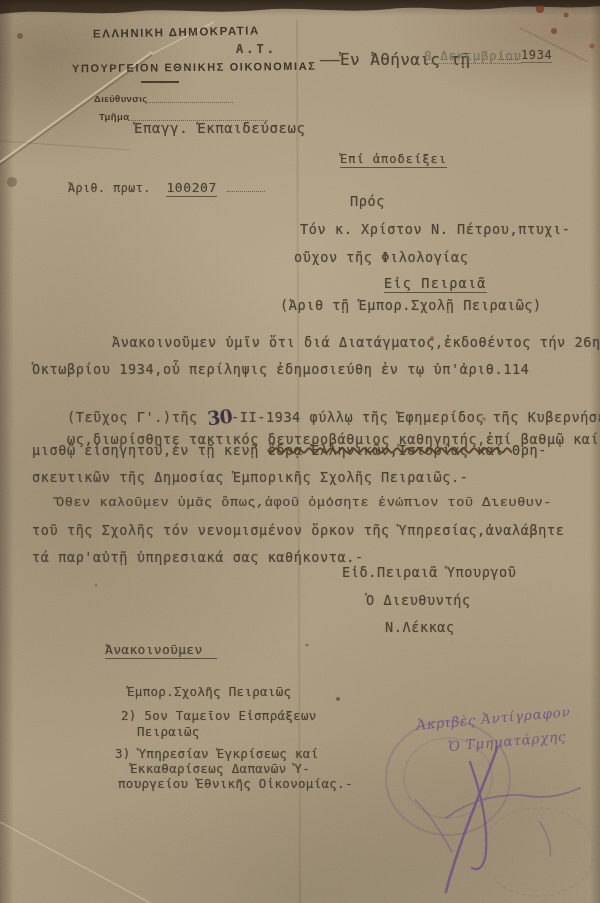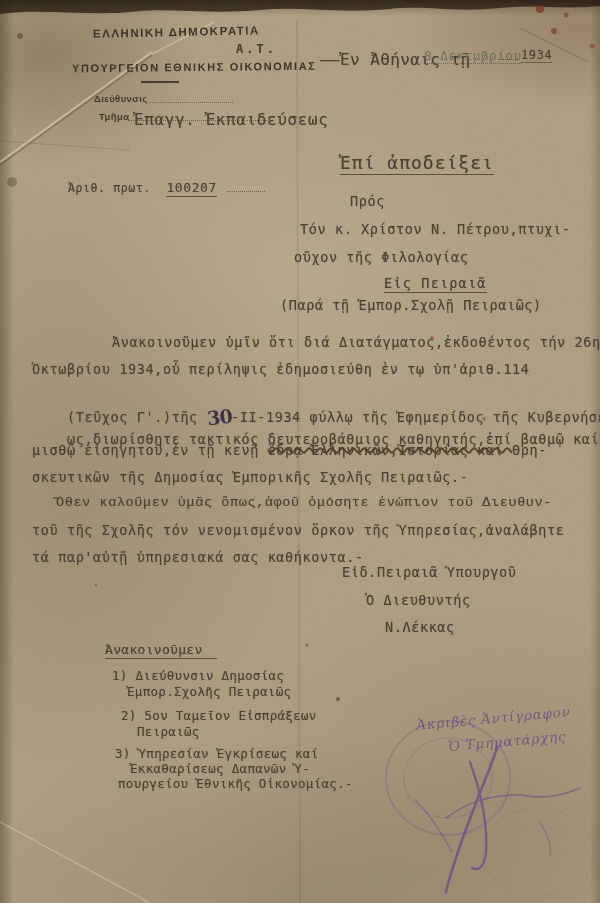--- a/index.html
+++ b/index.html
@@ -83,55 +83,54 @@
   <div class="abs dotline" style="left:498px;top:49px;width:20px;"></div>
   <div class="abs tw" style="left:521px;top:48px;font-size:12px;border-bottom:1.5px solid rgba(70,60,48,.55);">1934</div>
 
   <div class="abs printed lh-min">ΥΠΟΥΡΓΕΙΟΝ ΕΘΝΙΚΗΣ ΟΙΚΟΝΟΜΙΑΣ</div>
   <div class="abs lh-rule"></div>
 
   <div class="abs printed lh-small" style="left:94px;top:93px;">Διεύθυνσις</div>
   <div class="abs dotline" style="left:148px;top:92px;width:85px;"></div>
   <div class="abs printed lh-small" style="left:99px;top:111px;">Τμῆμα</div>
   <div class="abs dotline" style="left:128px;top:110px;width:140px;"></div>
-  <div class="abs tw" style="left:134px;top:110px;font-size:16px;">Ἐπαγγ. Ἐκπαιδεύσεως</div>
+  <div class="abs tw" style="left:134px;top:120px;font-size:14px;">Ἐπαγγ. Ἐκπαιδεύσεως</div>
 
-  <div class="abs tw u-solid" style="left:340px;top:152px;font-size:18px;letter-spacing:1px;">Ἐπί ἀποδείξει</div>
+  <div class="abs tw u-solid" style="left:340px;top:152px;font-size:12px;letter-spacing:1px;">Ἐπί ἀποδείξει</div>
   <div class="abs" style="left:68px;top:177px;">
     <span class="tw" style="font-size:11.5px;">Ἀριθ. πρωτ.</span>
     <span class="tw u-solid" style="font-size:13px;margin-left:6px;">100207</span>
     <span class="dotline" style="display:inline-block;width:38px;"></span>
   </div>
 
   <div class="abs tw" style="left:350px;top:193px;">Πρός</div>
   <div class="abs tw" style="left:300px;top:221px;">Τόν κ. Χρίστον Ν. Πέτρου,πτυχι-</div>
   <div class="abs tw" style="left:294px;top:249px;">οῦχον τῆς Φιλολογίας</div>
   <div class="abs tw u-solid" style="left:384px;top:275px;letter-spacing:1.2px;">Εἰς Πειραιᾶ</div>
-  <div class="abs tw" style="left:280px;top:297px;">(Παρά τῇ Ἐμπορ.Σχολῇ Πειραιῶς)</div>
+  <div class="abs tw" style="left:280px;top:297px;">(Ἀριθ τῇ Ἐμπορ.Σχολῇ Πειραιῶς)</div>
 
   <div class="abs tw" style="left:112px;top:334px;">Ἀνακοινοῦμεν ὑμῖν ὅτι διά Διατάγματος,ἐκδοθέντος τήν 26ην</div>
   <div class="abs tw" style="left:32px;top:361px;">Ὀκτωβρίου 1934,οὗ περίληψις ἐδημοσιεύθη ἐν τῳ ὑπ'ἀριθ.114</div>
   <div class="abs tw" style="left:32px;top:388px;">
     <span>(Τεῦχος Γ'.)τῆς </span><span class="ink">30</span><span>-ΙΙ-1934 φύλλῳ τῆς Ἐφημερίδος τῆς Κυβερνήσε-</span>
   </div>
   <div class="abs tw" style="left:32px;top:415px;">
     <span>ως,διωρίσθητε τακτικός </span><span class="wavy">δευτεροβάθμιος καθηγητής,ἐπί</span><span> βαθμῷ καί</span>
   </div>
   <div class="abs tw" style="left:32px;top:469px;">σκευτικῶν τῆς Δημοσίας Ἐμπορικῆς Σχολῆς Πειραιῶς.-</div>
   <div class="abs tw" style="left:32px;top:442px;">μισθῷ εἰσηγητοῦ,ἐν τῇ κενῇ ἕδρᾳ Ἑλληνικῶν,Ἱστορίας καί Θρη-</div>
   <div class="abs tw" style="left:56px;top:495px;font-family:Liberation Mono, monospace;">Ὅθεν καλοῦμεν ὑμᾶς ὅπως,ἀφοῦ ὁμόσητε ἐνώπιον τοῦ Διευθυν-</div>
   <div class="abs tw" style="left:32px;top:522px;">τοῦ τῆς Σχολῆς τόν νενομισμένον ὅρκον τῆς Ὑπηρεσίας,ἀναλάβητε</div>
   <div class="abs tw" style="left:32px;top:549px;">τά παρ'αὐτῇ ὑπηρεσιακά σας καθήκοντα.-</div>
 
   <div class="abs tw" style="left:342px;top:564px;">Εἰδ.Πειραιᾶ Ὑπουργοῦ</div>
   <div class="abs tw" style="left:366px;top:592px;">Ὁ Διευθυντής</div>
   <div class="abs tw" style="left:385px;top:619px;">Ν.Λέκκας</div>
 
   <div class="abs tw cc u-solid" style="left:105px;top:642px;font-size:13px;padding-right:14px;">Ἀνακοινοῦμεν</div>
-  <div class="abs tw cc" style="left:112px;top:668px;">1) Διεύθυνσιν Δημοσίας</div>
   <div class="abs tw cc" style="left:127px;top:684px;">Ἐμπορ.Σχολῆς Πειραιῶς</div>
   <div class="abs tw cc" style="left:121px;top:708px;">2) 5ον Ταμεῖον Εἰσπράξεων</div>
   <div class="abs tw cc" style="left:137px;top:724px;">Πειραιῶς</div>
   <div class="abs tw cc" style="left:115px;top:746px;">3) Ὑπηρεσίαν Ἐγκρίσεως καί</div>
   <div class="abs tw cc" style="left:130px;top:761px;">Ἐκκαθαρίσεως Δαπανῶν Ὑ-</div>
   <div class="abs tw cc" style="left:118px;top:776px;">πουργείου Ἐθνικῆς Οἰκονομίας.-</div>
 
   <svg class="layer" width="600" height="903" aria-hidden="true">
     <ellipse cx="448" cy="778" rx="62" ry="57" fill="none" stroke="#7a548c" stroke-width="2" opacity="0.30"></ellipse>
     <ellipse cx="448" cy="778" rx="44" ry="40" fill="none" stroke="#7a548c" stroke-width="1.5" opacity="0.22"></ellipse>

